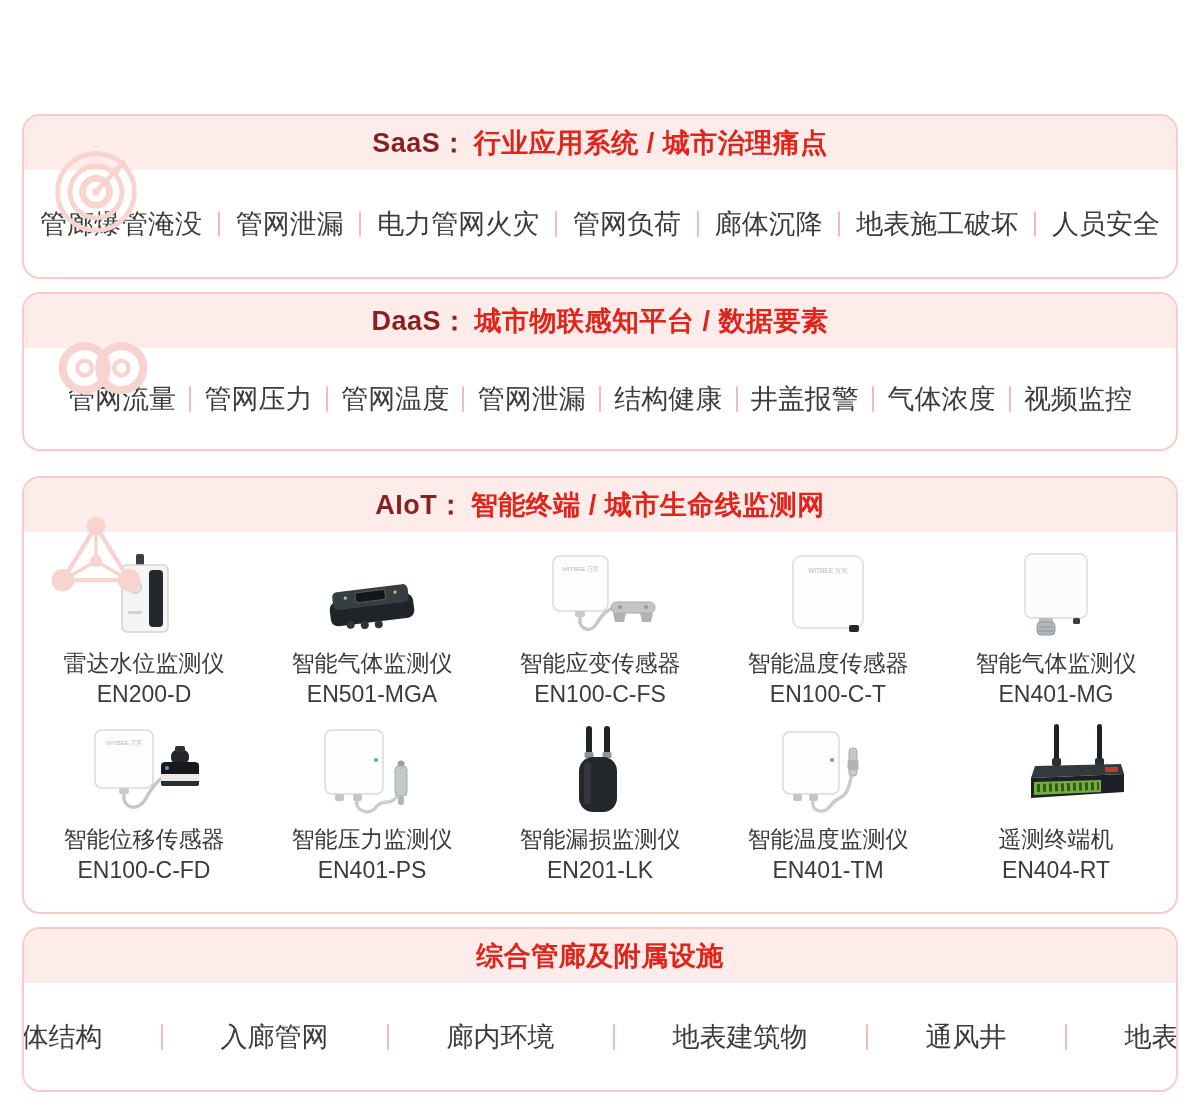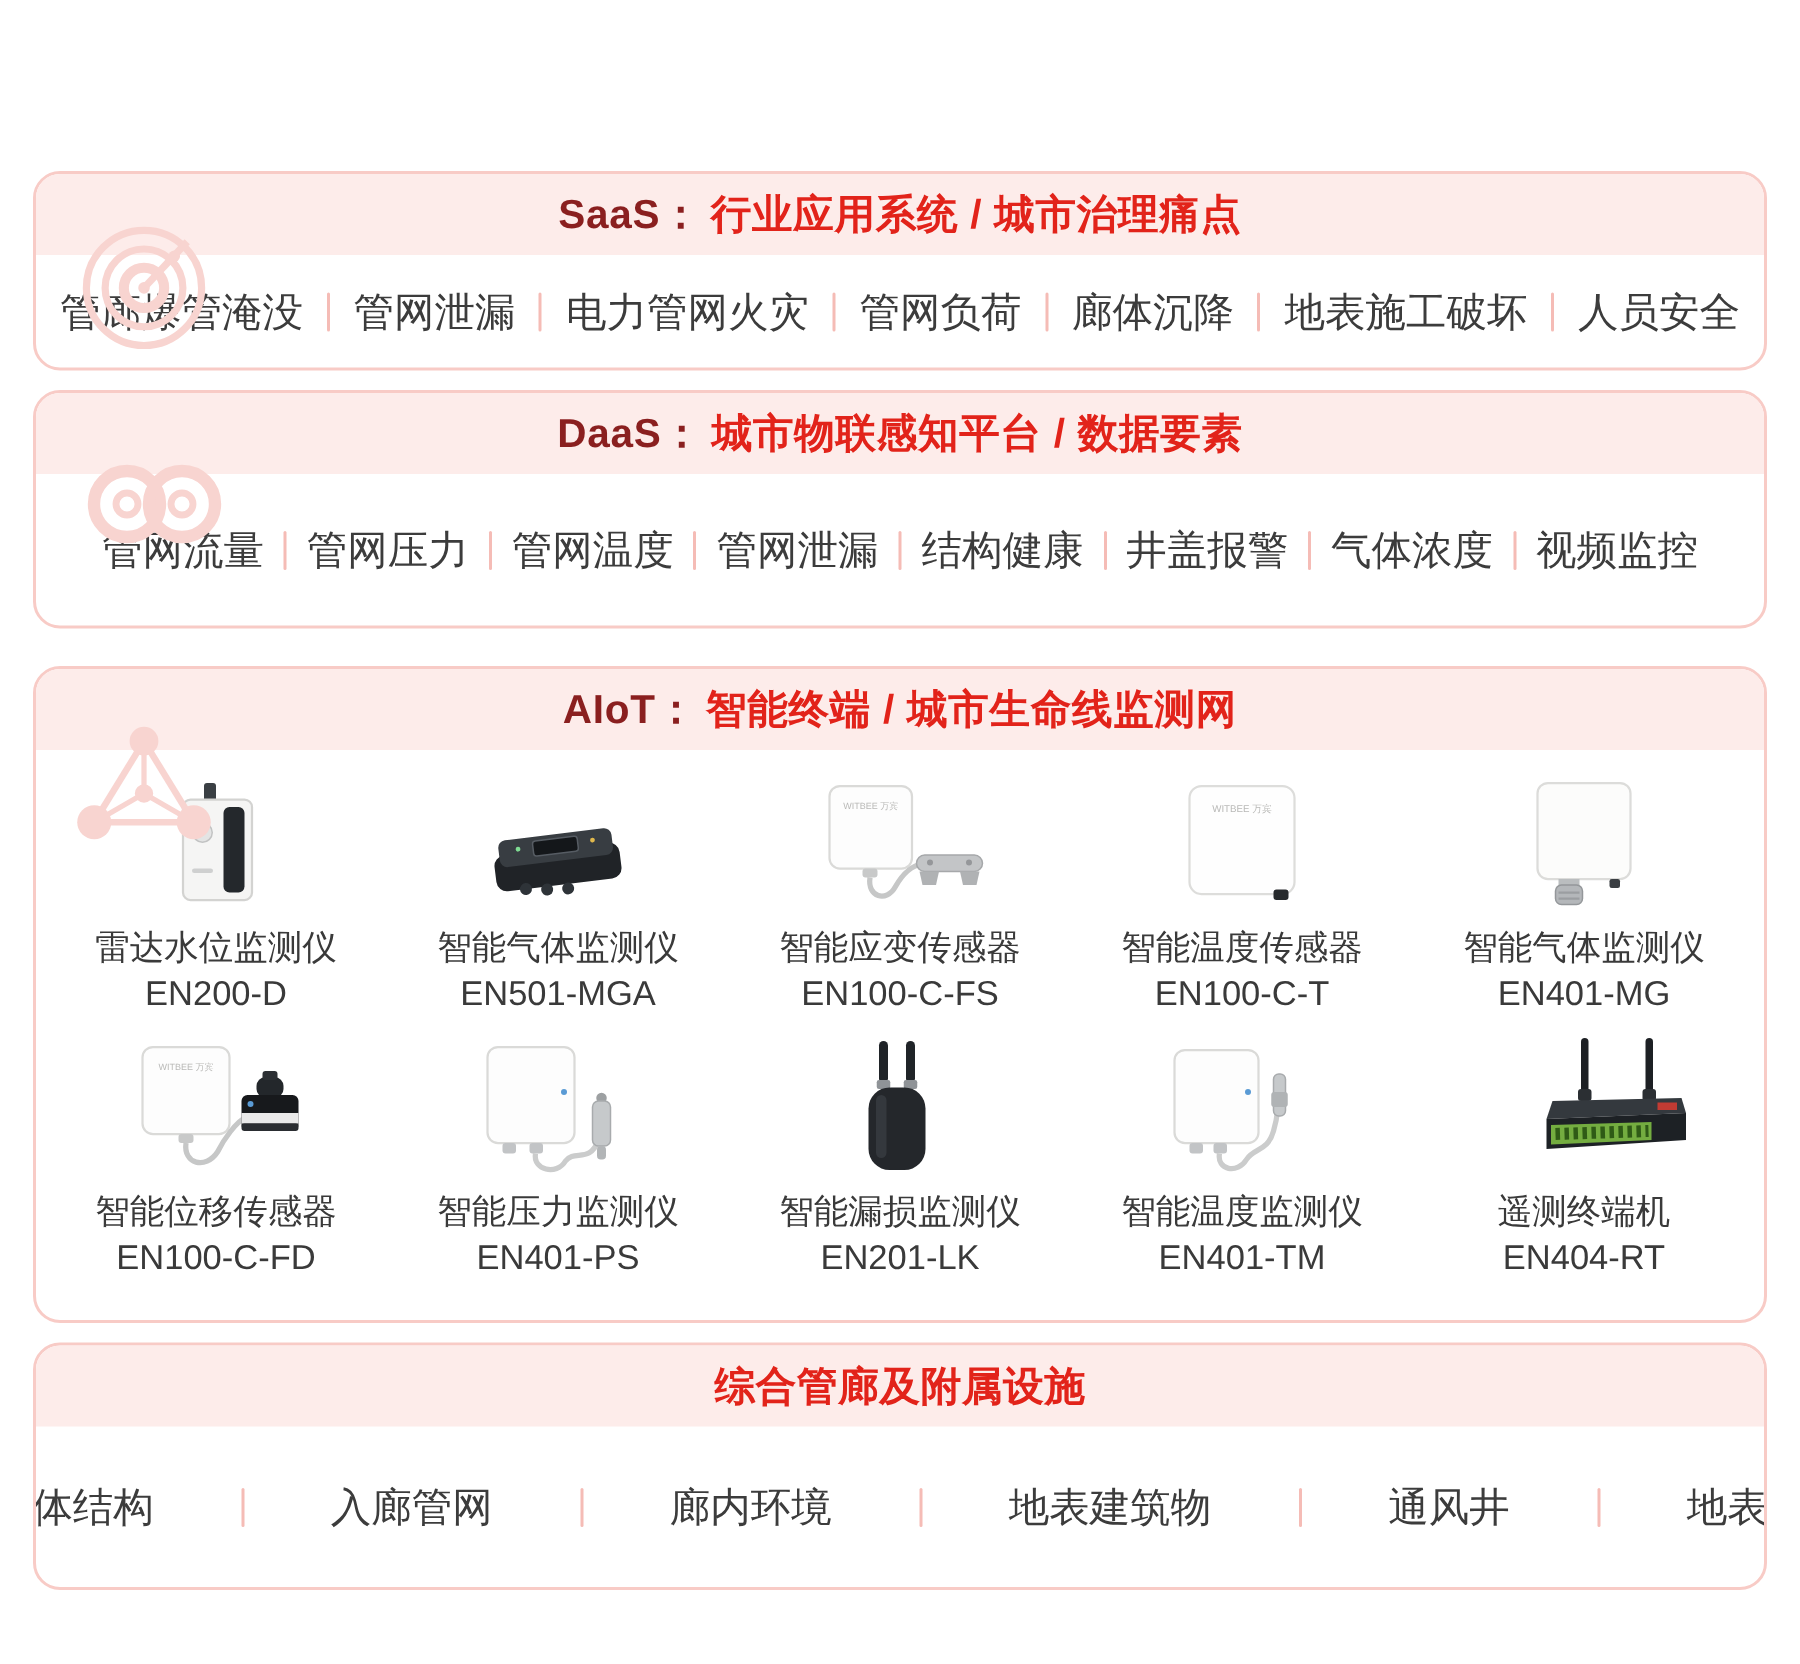--- a/index.html
+++ b/index.html
@@ -33,21 +33,21 @@
 
   .items {
     flex:1; display:flex; align-items:center;
     font-size:27px; color:#3c3c3c; white-space:nowrap;
   }
   .items.spread { justify-content:space-between; padding:0 16px;border-radius:25px; }
   .items.center { justify-content:center;gap:36px; }
   .items.center .item { padding:0 22px; }
   .sep { width:2px; height:26px; background:#f5bcb6; border-radius:1px; flex:0 0 2px; }
 
-  .box-saas { height:133px; }
+  .box-saas { height:165px; }
   .box-daas { height:159px; }
   .box-aiot { height:438px;margin-top:12px; }
   .box-gallery { height:165px; }
 
   .watermark {
     position:absolute; left:24px; top:26px; pointer-events:none;
   }
 
   .p-row { display:flex; padding:0 6px; }
   .p-row1 { margin-top:14px; }

